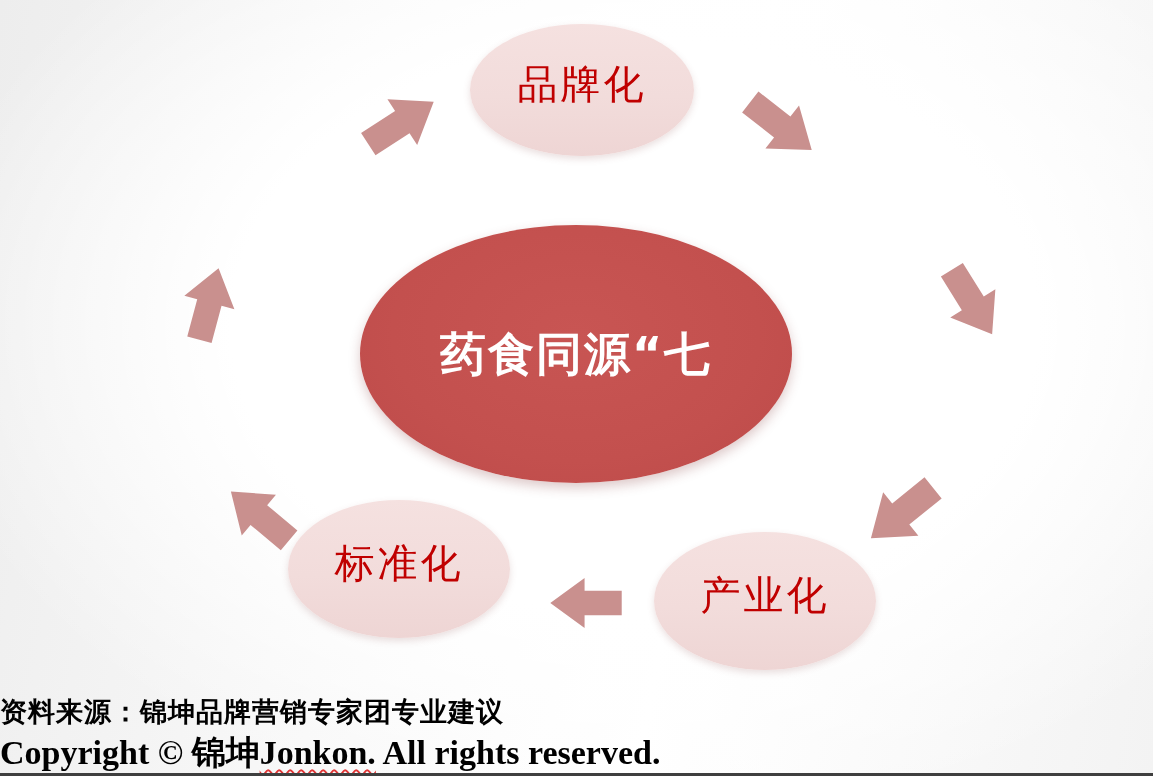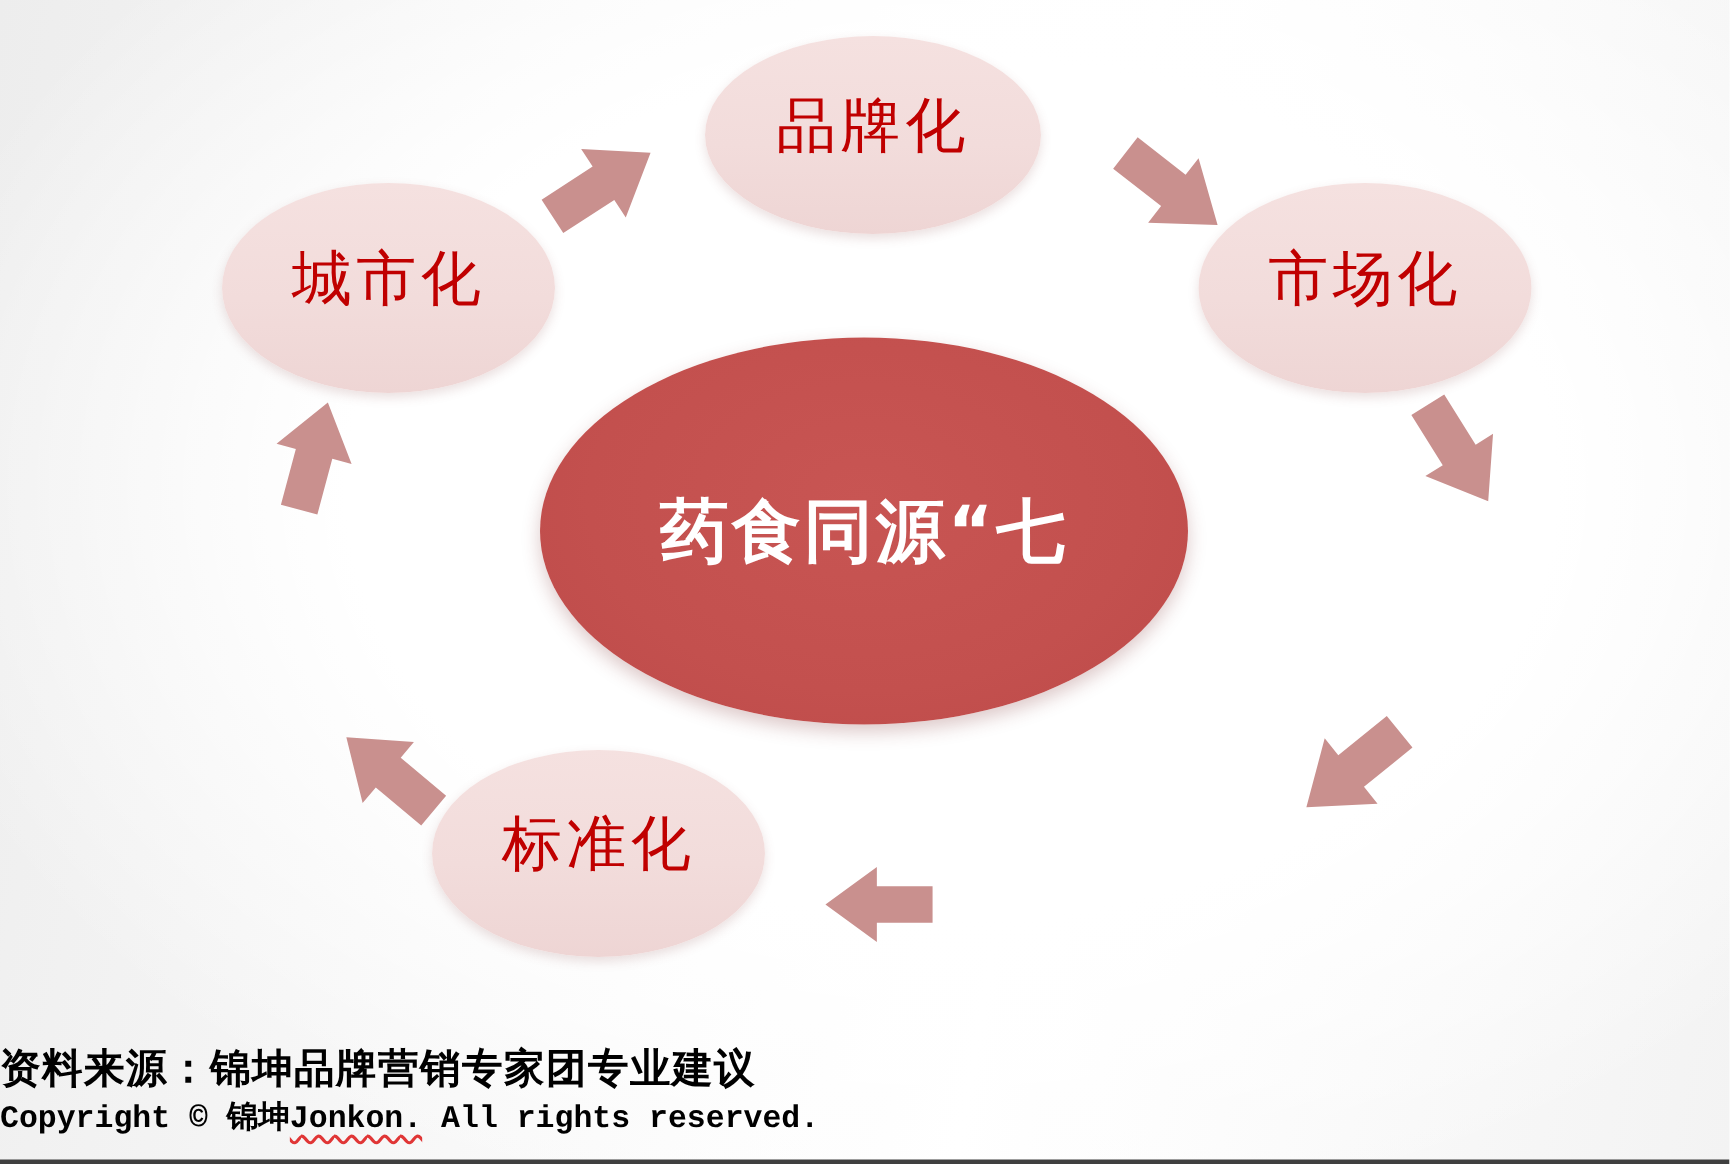--- a/index.html
+++ b/index.html
@@ -42,21 +42,21 @@
     letter-spacing:2px;
   }
   .arrow { position:absolute; }
   .arrow svg { display:block; width:100%; height:100%; overflow:visible; }
   .footer-line {
     position:absolute; left:0; width:100%;
     text-align:left;
     color:#000000; font-weight:bold;
   }
   .footer-source { top:694px; font-size:27px; letter-spacing:1px; }
-  .footer-copyright { top:730px; font-size:21px; font-family:Liberation Mono, monospace; }
+  .footer-copyright { top:730px; font-size:34px; font-family:Liberation Serif, serif; }
   .wavy {
     text-decoration:underline;
     text-decoration-style:wavy;
     text-decoration-color:#e03636;
     text-decoration-thickness:2px;
     text-underline-offset:5px;
   }
   .bottom-rule {
     position:absolute; left:0; bottom:0;
     width:100%; height:3px;
@@ -65,34 +65,31 @@
 </style>
 </head>
 <body>
 
 <div class="slide">
 
   <div class="ellipse node" style="left:470px;top:24px;width:224px;height:132px">
     <span class="lbl">品牌化</span>
   </div>
 
-  <div class="ellipse node" style="left:799px;top:122px;width:222px;height:140px">
-    <span class="lbl">市场化</span>
-  </div>
 
 
+  <div class="ellipse node" style="left:654px;top:532px;width:222px;height:138px">
+    <span class="lbl">产业化</span>
+  </div>
 
   <div class="ellipse node" style="left:288px;top:500px;width:222px;height:138px">
     <span class="lbl">标准化</span>
   </div>
 
 
-  <div class="ellipse node" style="left:148px;top:122px;width:222px;height:140px">
-    <span class="lbl">城市化</span>
-  </div>
 
   <div class="ellipse center-ellipse" style="left:360px;top:225px;width:432px;height:258px">
     <div class="txt">
       <div>药食同源“七</div>
     </div>
   </div>
 
   <div class="arrow" style="left:362px;top:95px;width:78px;height:56px;transform:rotate(-33deg)">
     <svg viewBox="0 0 100 70">
         <polygon points="0,18 52,18 52,0 100,35 52,70 52,52 0,52" fill="#C9908E"></polygon>

